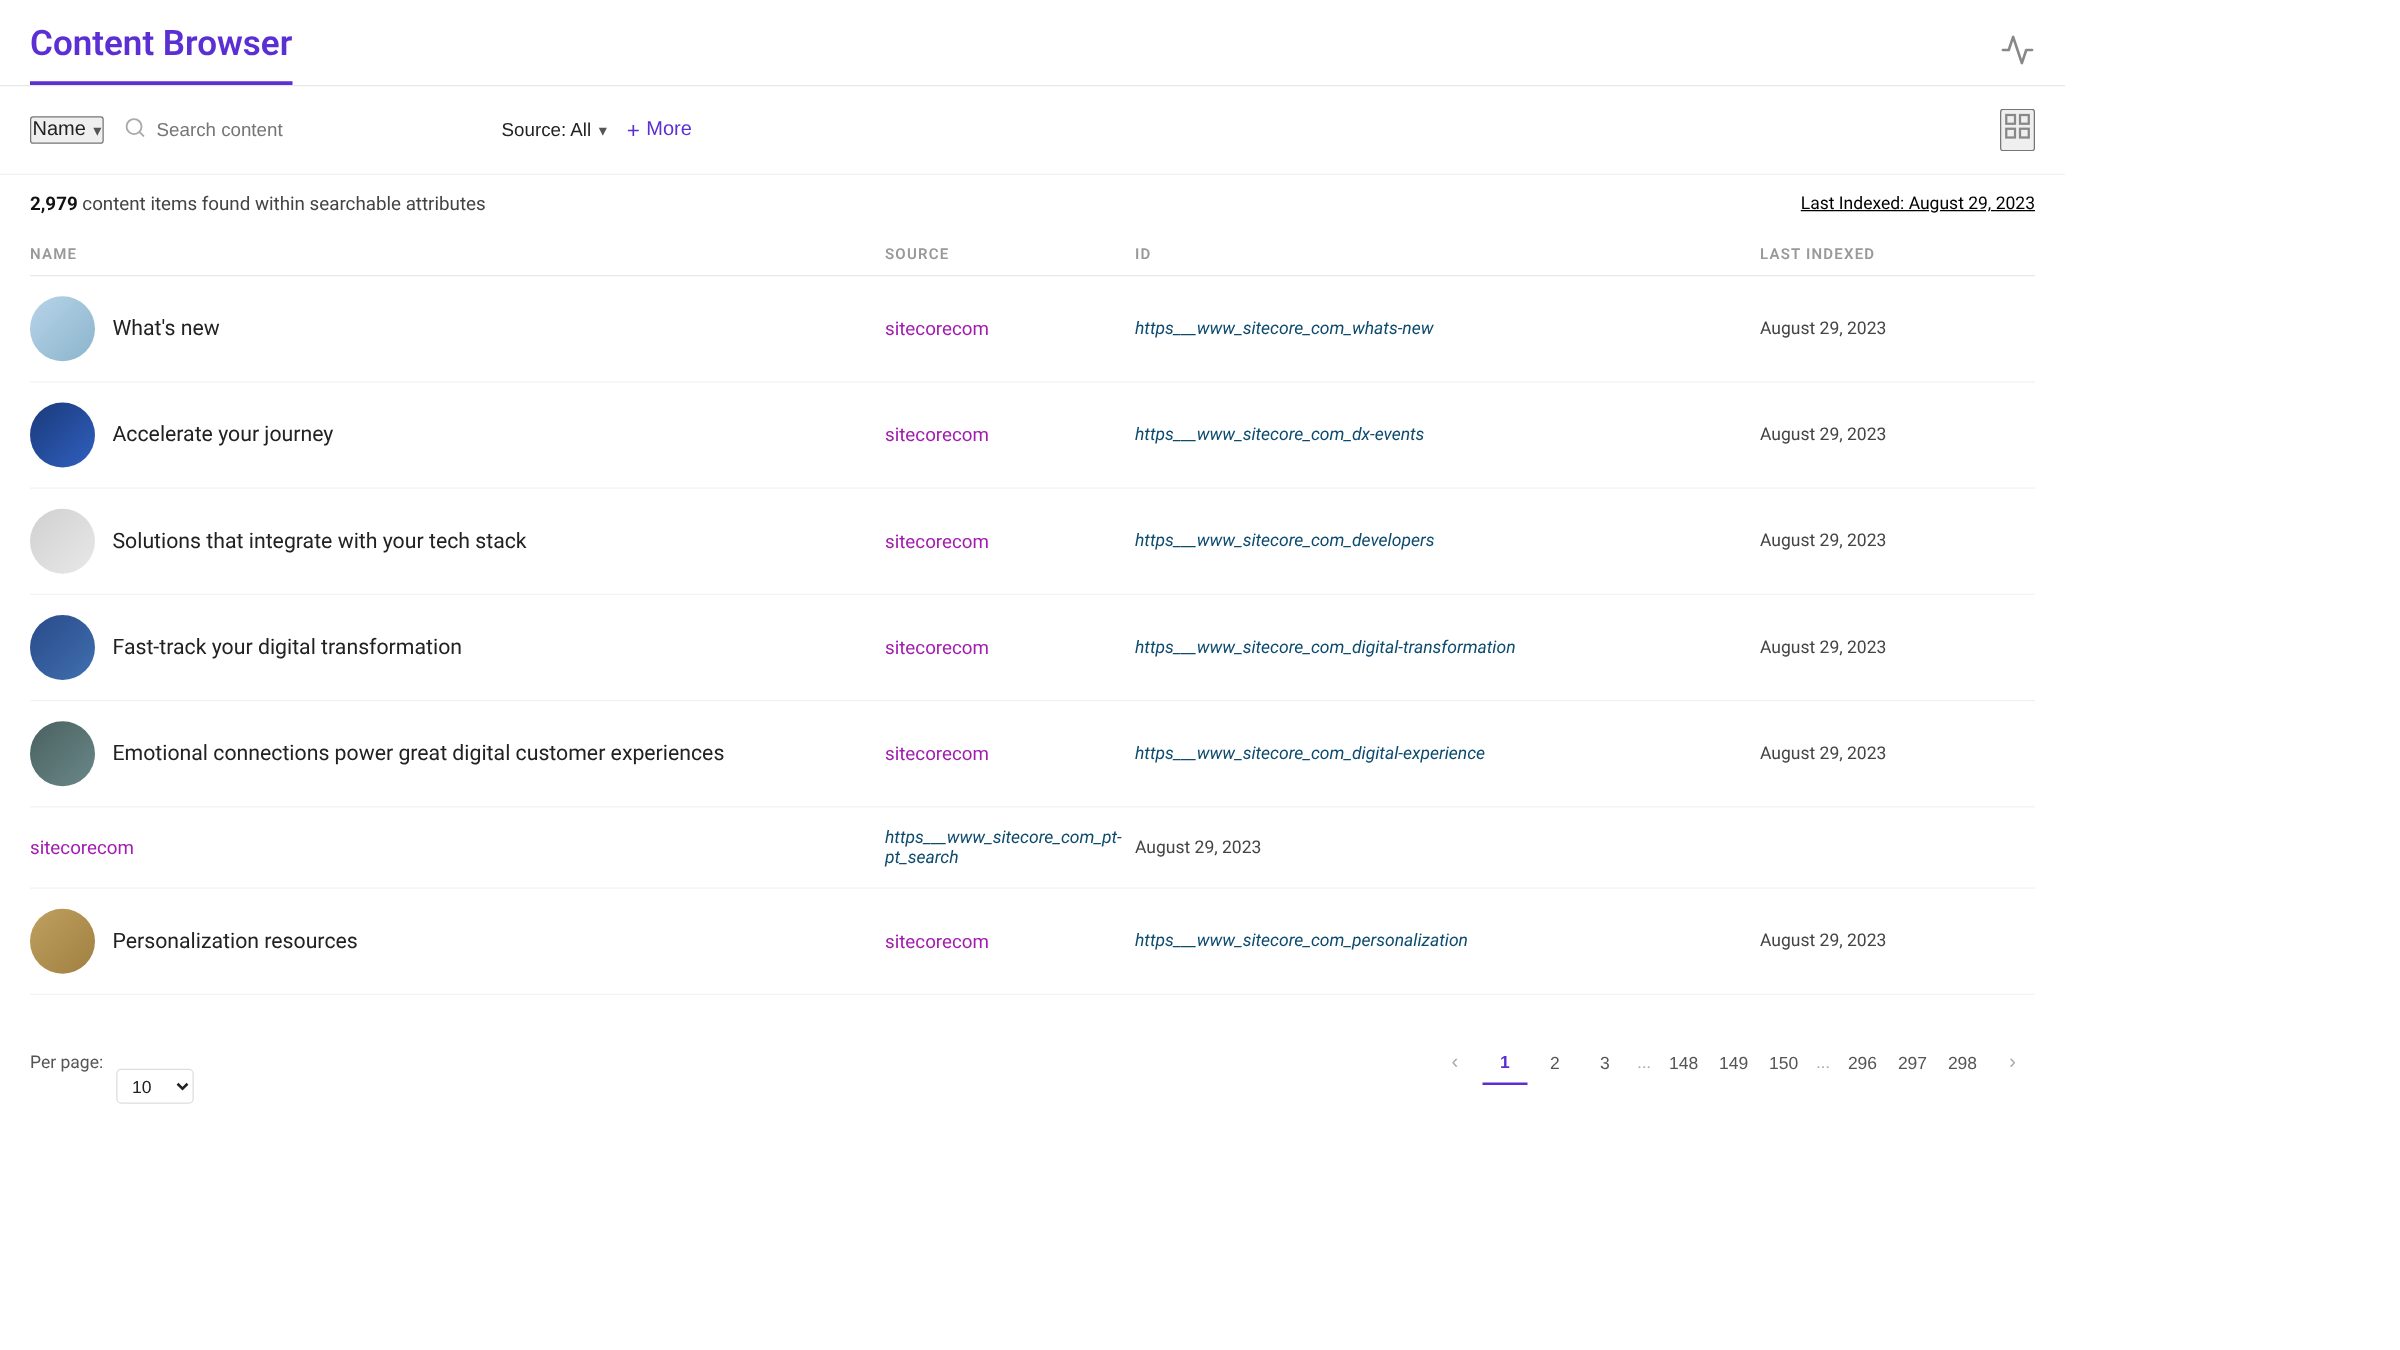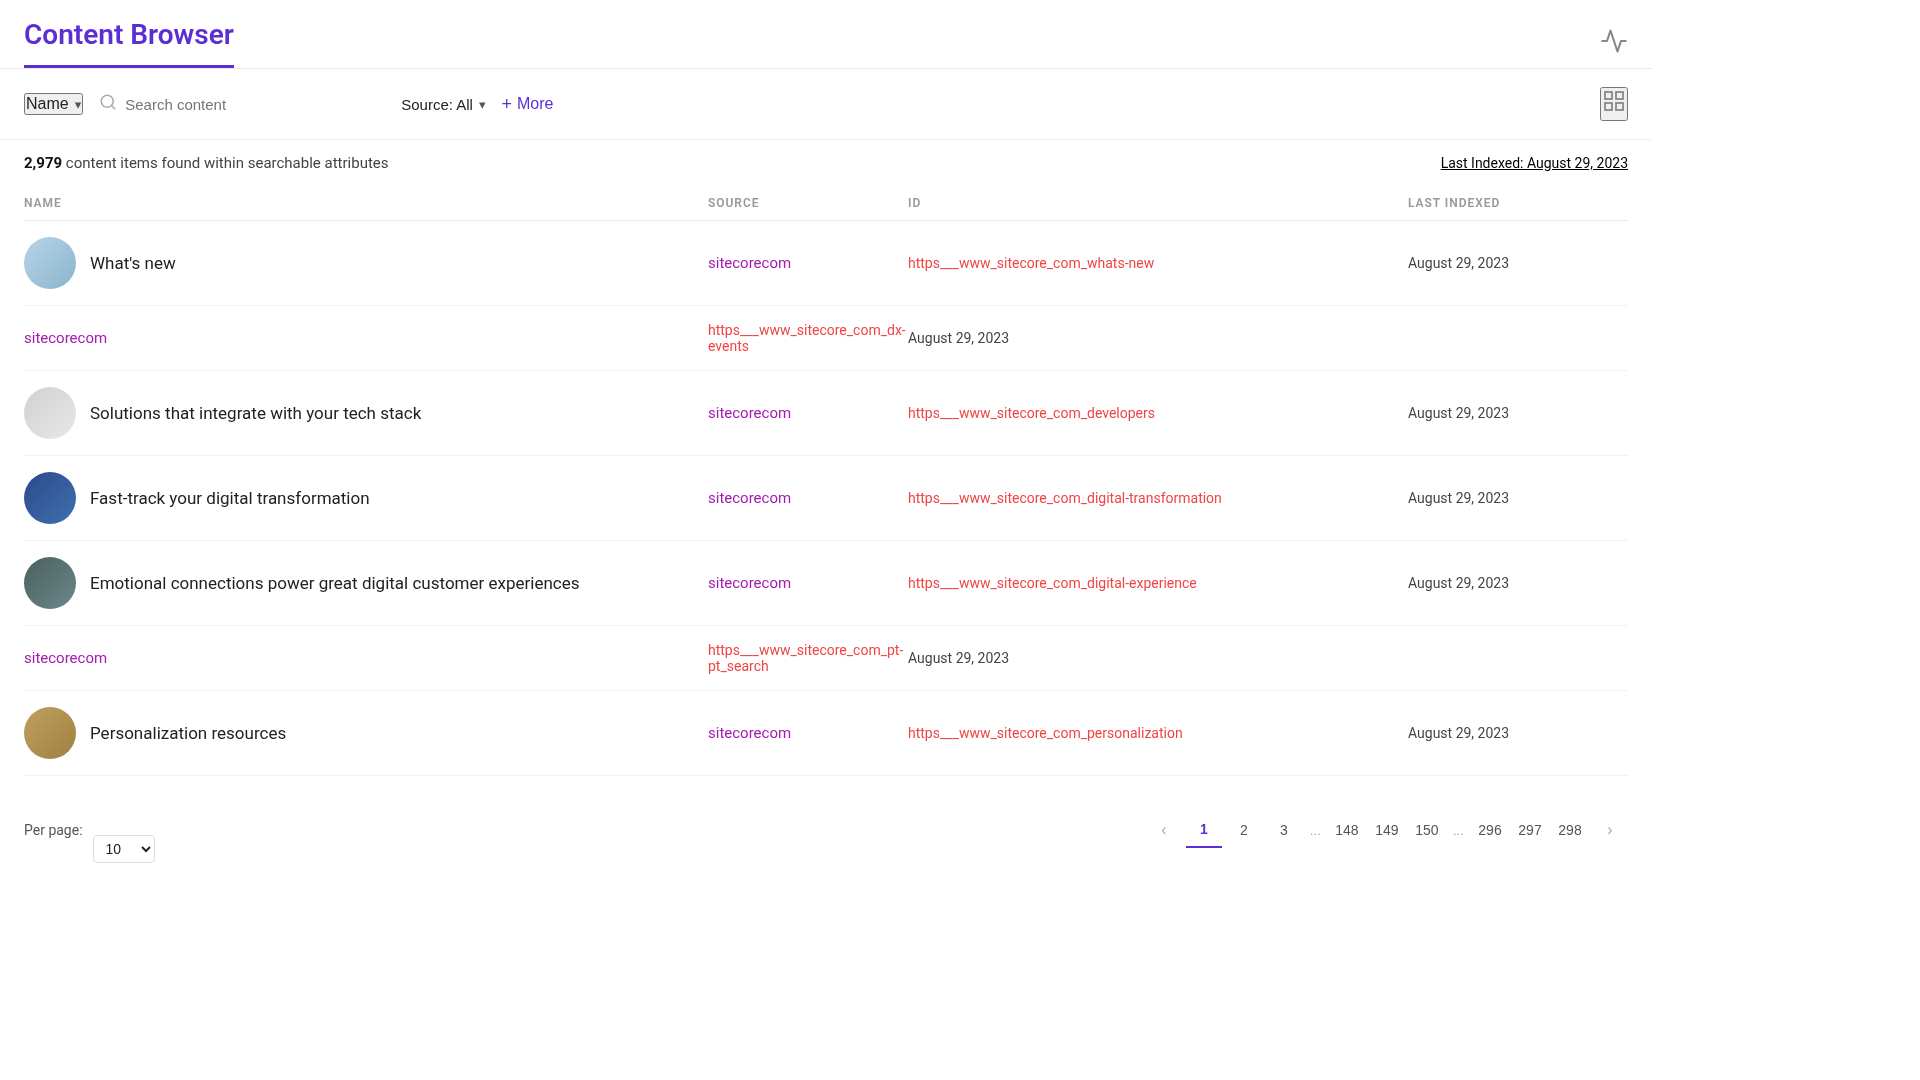--- a/index.html
+++ b/index.html
@@ -45,21 +45,21 @@
     .av-1 { background: linear-gradient(135deg, #b8d4e8 0%, #8ab4cc 100%); }
     .av-2 { background: linear-gradient(135deg, #1a3a7a 0%, #3060c0 100%); }
     .av-3 { background: linear-gradient(135deg, #d0d0d0 0%, #e8e8e8 100%); }
     .av-4 { background: linear-gradient(135deg, #2a4a8a 0%, #4070b0 100%); }
     .av-5 { background: linear-gradient(135deg, #4a6060 0%, #6a8888 100%); }
     .av-7 { background: linear-gradient(135deg, #cc3030 0%, #e06060 100%); }
     .av-8 { background: linear-gradient(135deg, #c0a060 0%, #a08040 100%); }
 
     .item-name { font-size: 17px; color: #222; }
     .source-link { color: #a21caf; text-decoration: none; font-size: 15px; }
-    .id-cell { font-size: 14px; color: #ef4444; }
+    .id-cell { font-size: 14px; color: #0c4a6e; font-style: italic; }
     .date-cell { font-size: 14px; color: #444; }
 
     
     .pagination { display: flex; align-items: center; justify-content: space-between; padding: 20px 24px 30px; }
     .per-page { display: flex; align-items: center; gap: 10px; font-size: 14px; color: #555; }
     .per-page select { border: 1px solid #ddd; border-radius: 4px; padding: 4px 8px; font-size: 14px; color: #222; cursor: pointer; background: #fff; margin-top: 39px; }
 
     .page-nav { display: flex; align-items: center; gap: 4px; }
     .page-btn { min-width: 36px; height: 36px; display: flex; align-items: center; justify-content: center; border: none; background: none; font-size: 14px; color: #555; cursor: pointer; border-radius: 4px; }
     .page-btn.active { color: #5b2fd4; font-weight: 700; border-bottom: 2px solid #5b2fd4; border-radius: 0; }
@@ -135,20 +135,24 @@
       <div class="avatar av-1"></div>
       <span class="item-name">What's new</span>
     </div>
     <div>
       <a href="#" class="source-link">sitecorecom</a>
     </div>
     <div class="id-cell">https___www_sitecore_com_whats-new</div>
     <div class="date-cell">August 29, 2023</div>
   </div>
         <div class="table-row">
+    <div class="name-cell">
+      <div class="avatar av-2"></div>
+      <span class="item-name">Accelerate your journey</span>
+    </div>
     <div>
       <a href="#" class="source-link">sitecorecom</a>
     </div>
     <div class="id-cell">https___www_sitecore_com_dx-events</div>
     <div class="date-cell">August 29, 2023</div>
   </div>
         <div class="table-row">
     <div class="name-cell">
       <div class="avatar av-3"></div>
       <span class="item-name">Solutions that integrate with your tech stack</span>

